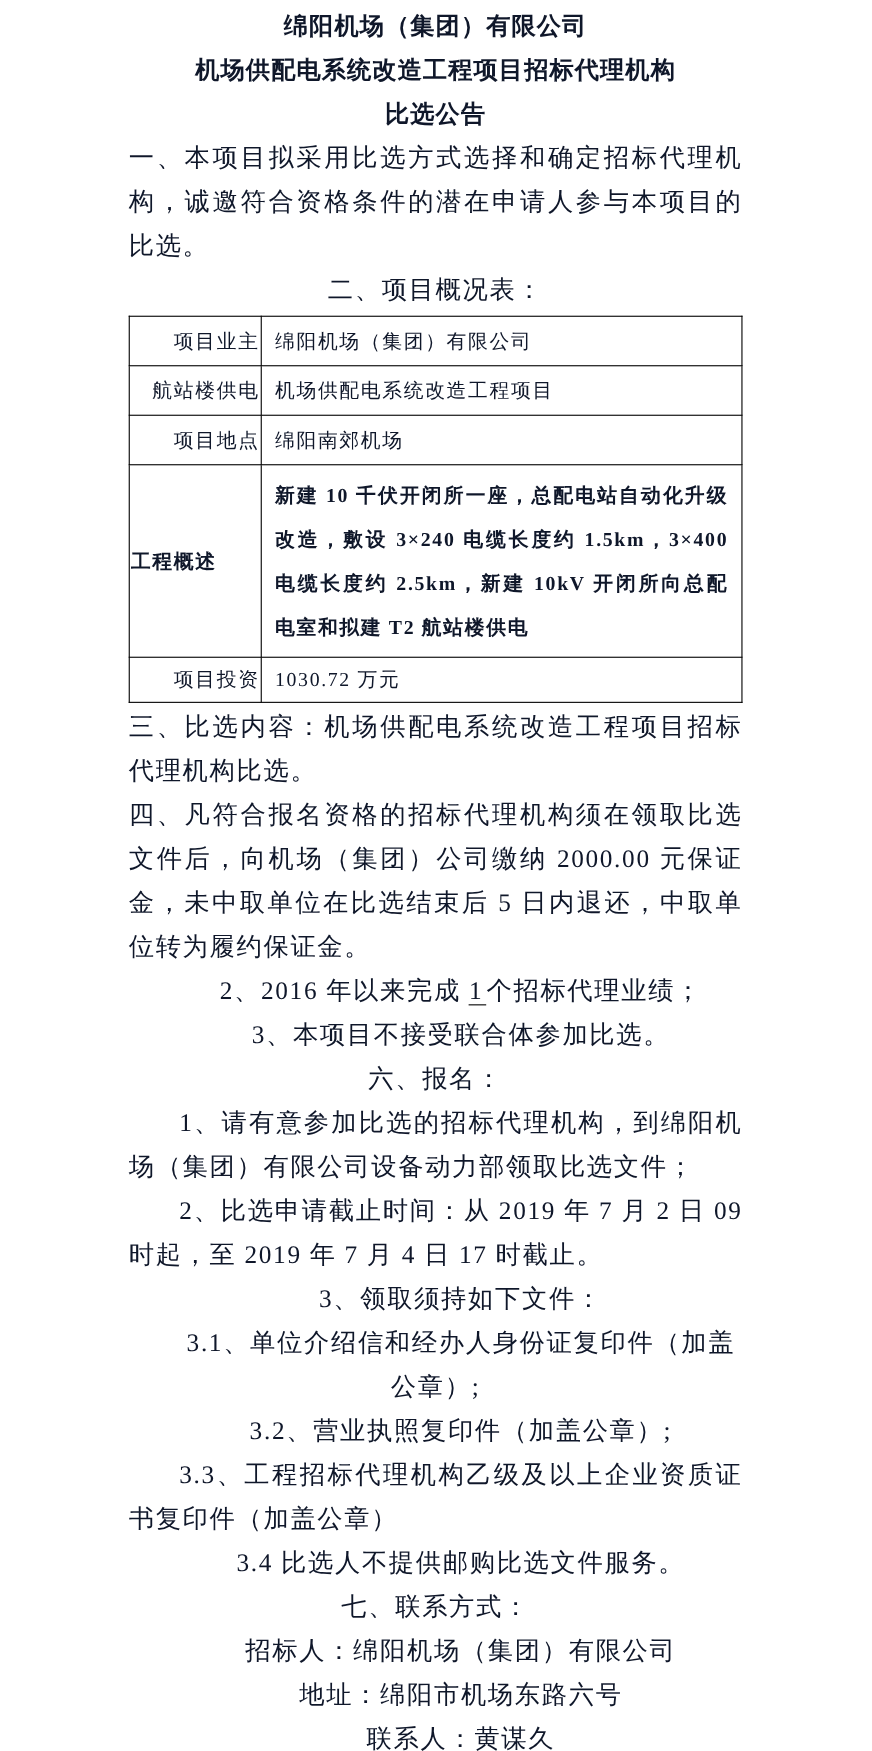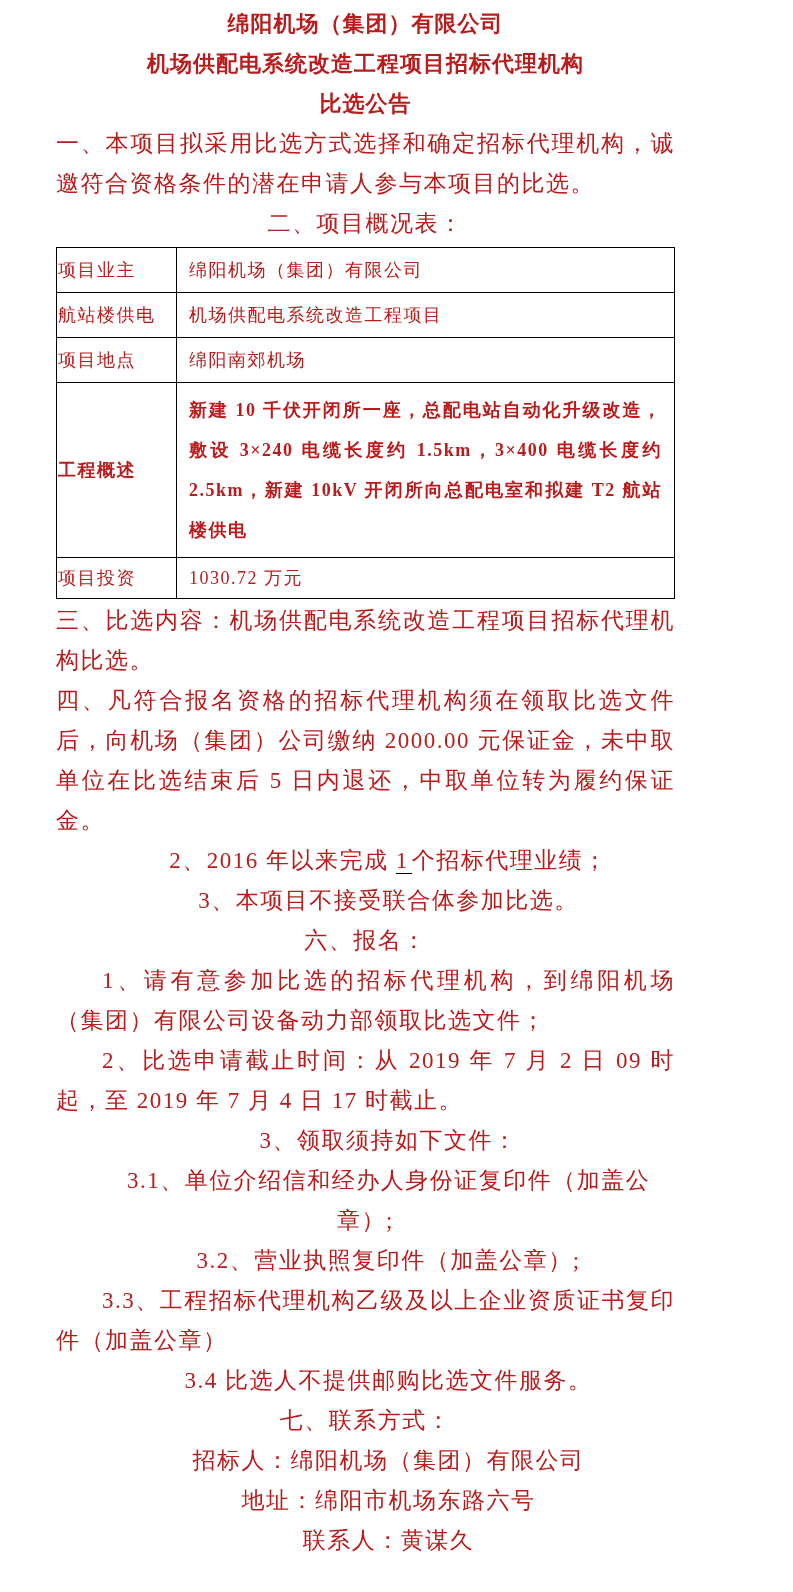--- a/index.html
+++ b/index.html
@@ -1,21 +1,21 @@
 <!DOCTYPE html>
 <html><head>
 <meta charset="utf-8">
 <style>
   html,body{margin:0;padding:0;background:#ffffff;}
   .page{
     position:relative;
     width:793px;height:1592px;
     box-sizing:border-box;
-    padding:4px 118px 0 56px;
-    background:#ffffff;color:#b91c1c;
+    padding:4px 118px 0 117px;
+    background:#ffffff;color:#0f172a;
     font-family:"Liberation Serif","DejaVu Serif",serif;
     overflow:hidden;
   }
   .title{
     font-family:"Liberation Sans","DejaVu Sans",sans-serif;
     font-weight:bold;
     font-size:22px;line-height:40px;
     text-align:center;letter-spacing:1px;
     margin:0;
   }
@@ -29,21 +29,21 @@
   .tight{margin-top:-18px;}
   table.overview{
     width:100%;border-collapse:collapse;
     margin:3px 0 2px 0;table-layout:fixed;
   }
   table.overview td{
     border:1px solid #000000;
     font-size:18px;letter-spacing:1.5px;
     vertical-align:middle;
   }
-  td.lbl{width:117px;text-align:left;}
+  td.lbl{width:117px;text-align:right;}
   td.val{padding:0 12px;text-align:left;}
   tr.r-short td{height:42px;}
   tr.r-desc td{line-height:40px;padding-top:7px;padding-bottom:7px;text-align:justify;font-weight:bold;}
   tr.r-invest td{height:38px;}
   .u{border-bottom:1px solid #000000;padding-right:3px;}
 </style>
 </head>
 <body>
 
 <div class="page">

